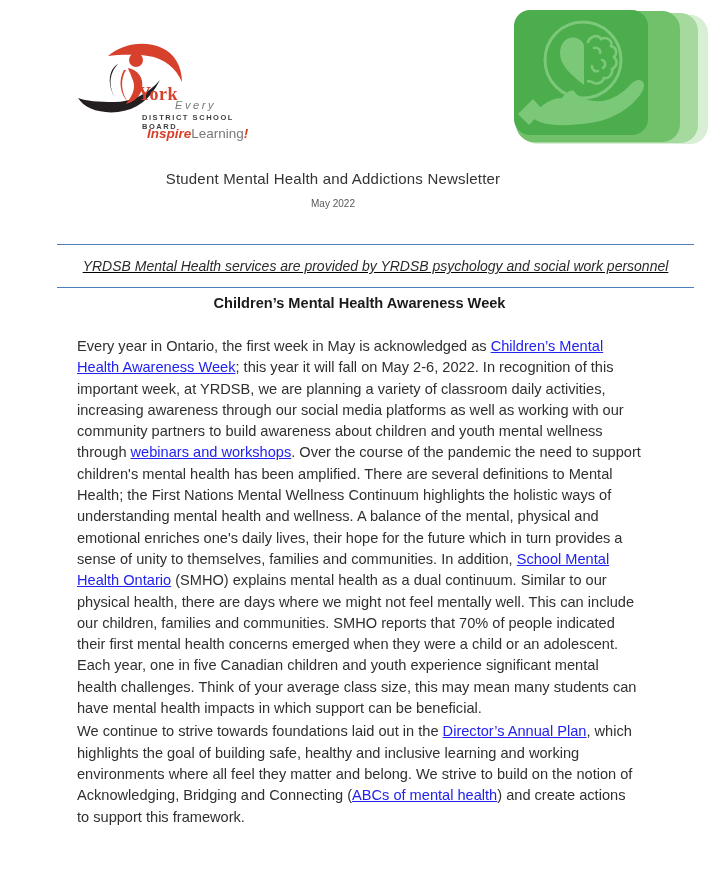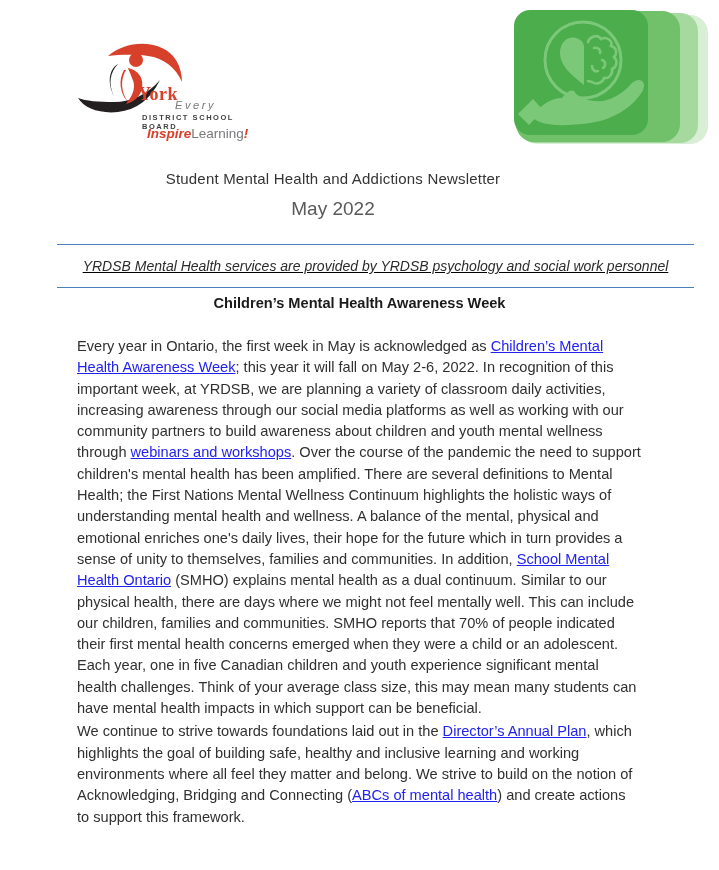--- a/index.html
+++ b/index.html
@@ -34,21 +34,21 @@
   .lg-bang{font-weight:bold;font-style:italic;color:var(--logo-red,#d7402b);}
 
   
   .artwork{position:absolute;left:510px;top:8px;width:200px;height:140px;}
 
   
   .title-block{position:absolute;left:0;top:170px;width:666px;text-align:center;}
   .title-block h1{
     margin:0;font-size:15px;font-weight:normal;color:#343434;letter-spacing:.2px;
   }
-  .date{margin-top:11px;font-size:19px;color:var(--date-text,#595959);}
+  .date{margin-top:11px;font-size:10px;color:var(--date-text,#595959);}
 
   
   .banner{
     position:absolute;left:57px;top:244px;width:637px;height:42px;
     border-top:1.5px solid var(--rule,#4a7ebc);
     border-bottom:1.5px solid var(--rule,#4a7ebc);
     display:flex;align-items:center;justify-content:center;text-decoration:underline;
   }
   .banner-text{font-size:14px;font-style:italic;color:#2b2b2b;}
 

